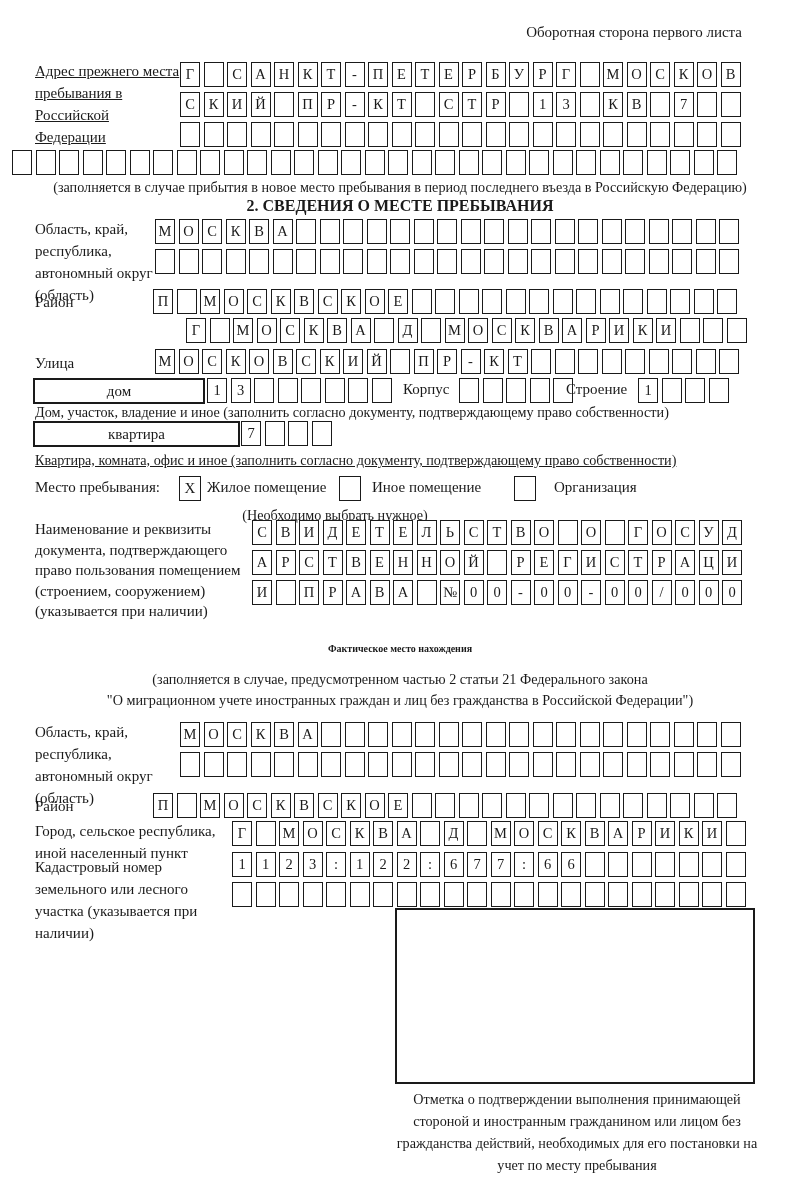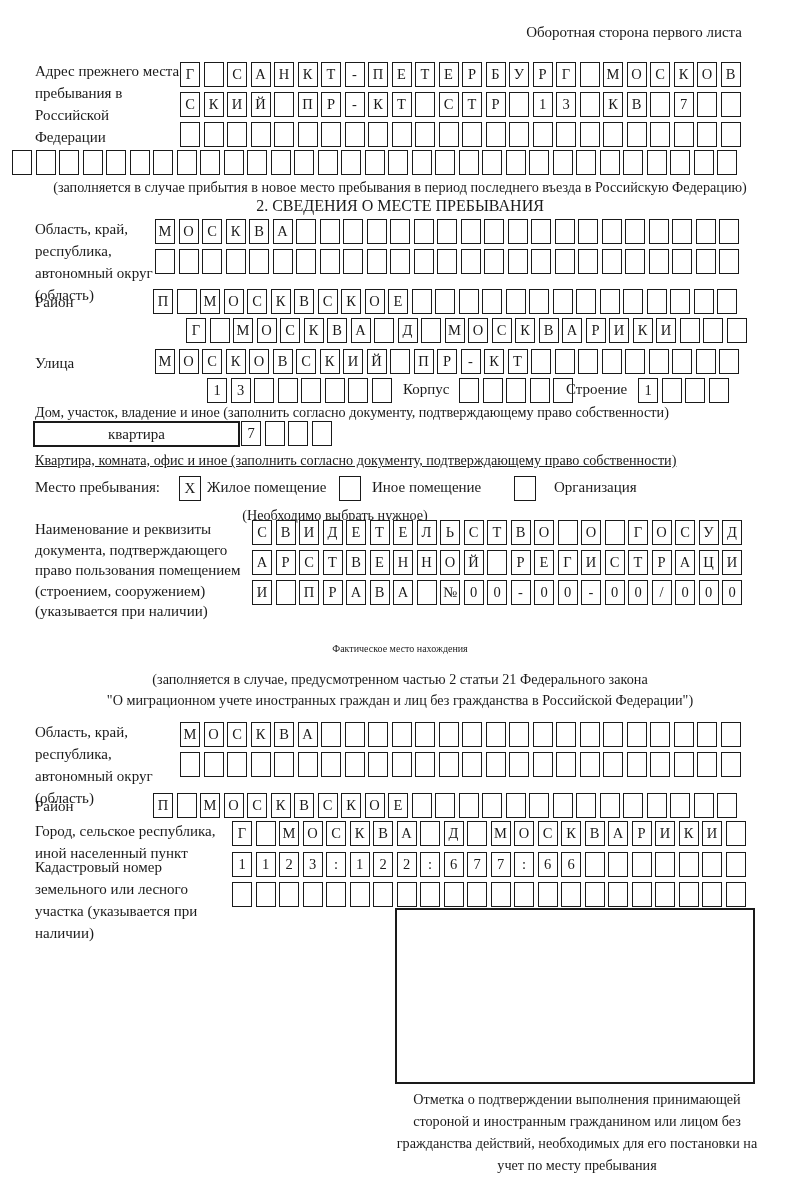--- a/index.html
+++ b/index.html
@@ -1,40 +1,40 @@
 <!DOCTYPE html>
 <html><head>
 <meta charset="utf-8">
 <style>
   html,body{margin:0;padding:0;background:#fff;}
   #page{position:relative;width:800px;height:1180px;background:#ffffff;
         font-family:"Liberation Serif","DejaVu Serif",serif;color:#1a1a1a;font-size:15px;padding-left:40px;}
   .abs{position:absolute;}
   .lbl{line-height:22px;}
   .center{left:0;width:800px;text-align:center;}
-  .bold{font-weight:normal;}
+  .bold{font-weight:bold;}
   .small{font-size:14.2px;}
   .cellrow{position:absolute;display:flex;}
   .cell{width:18px;height:23px;border:1.5px solid #1a1a1a;margin-right:3.5px;
         display:flex;align-items:center;justify-content:center;
         font-size:14.5px;line-height:1;background:#fff;flex:0 0 auto;}
   .labelbox{position:absolute;border:2px solid #1a1a1a;height:22px;background:#fff;
         display:flex;align-items:center;justify-content:center;font-size:15px;}
   .chk{position:absolute;width:20px;height:23px;border:1.8px solid #1a1a1a;background:#fff;
         display:flex;align-items:center;justify-content:center;font-size:15px;}
   .stamp{position:absolute;border:2px solid #1a1a1a;background:#fff;}
 </style>
 </head>
 <body>
 
 <div id="page">
 
   <div class="abs" style="top:24px;left:0;width:742px;text-align:right;">Оборотная сторона первого листа</div>
 
-  <div class="abs lbl" style="left:35px;top:60px;width:145px;">Адрес прежнего места пребывания в Российской Федерации</div>
+  <div class="abs lbl" style="left:35px;top:60px;width:145px;text-decoration:underline;">Адрес прежнего места пребывания в Российской Федерации</div>
   <div class="cellrow" style="left:180px;top:62px;">
       <div class="cell">Г</div>
       <div class="cell"></div>
       <div class="cell">С</div>
       <div class="cell">А</div>
       <div class="cell">Н</div>
       <div class="cell">К</div>
       <div class="cell">Т</div>
       <div class="cell">-</div>
       <div class="cell">П</div>
@@ -277,20 +277,21 @@
       <div class="cell"></div>
       <div class="cell"></div>
       <div class="cell"></div>
       <div class="cell"></div>
       <div class="cell"></div>
       <div class="cell"></div>
       <div class="cell"></div>
       <div class="cell"></div>
     </div>
 
+  <div class="labelbox" style="left:33px;top:378px;width:168px;">дом</div>
   <div class="cellrow" style="left:207px;top:378px;">
       <div class="cell">1</div>
       <div class="cell">3</div>
       <div class="cell"></div>
       <div class="cell"></div>
       <div class="cell"></div>
       <div class="cell"></div>
       <div class="cell"></div>
       <div class="cell"></div>
     </div>

